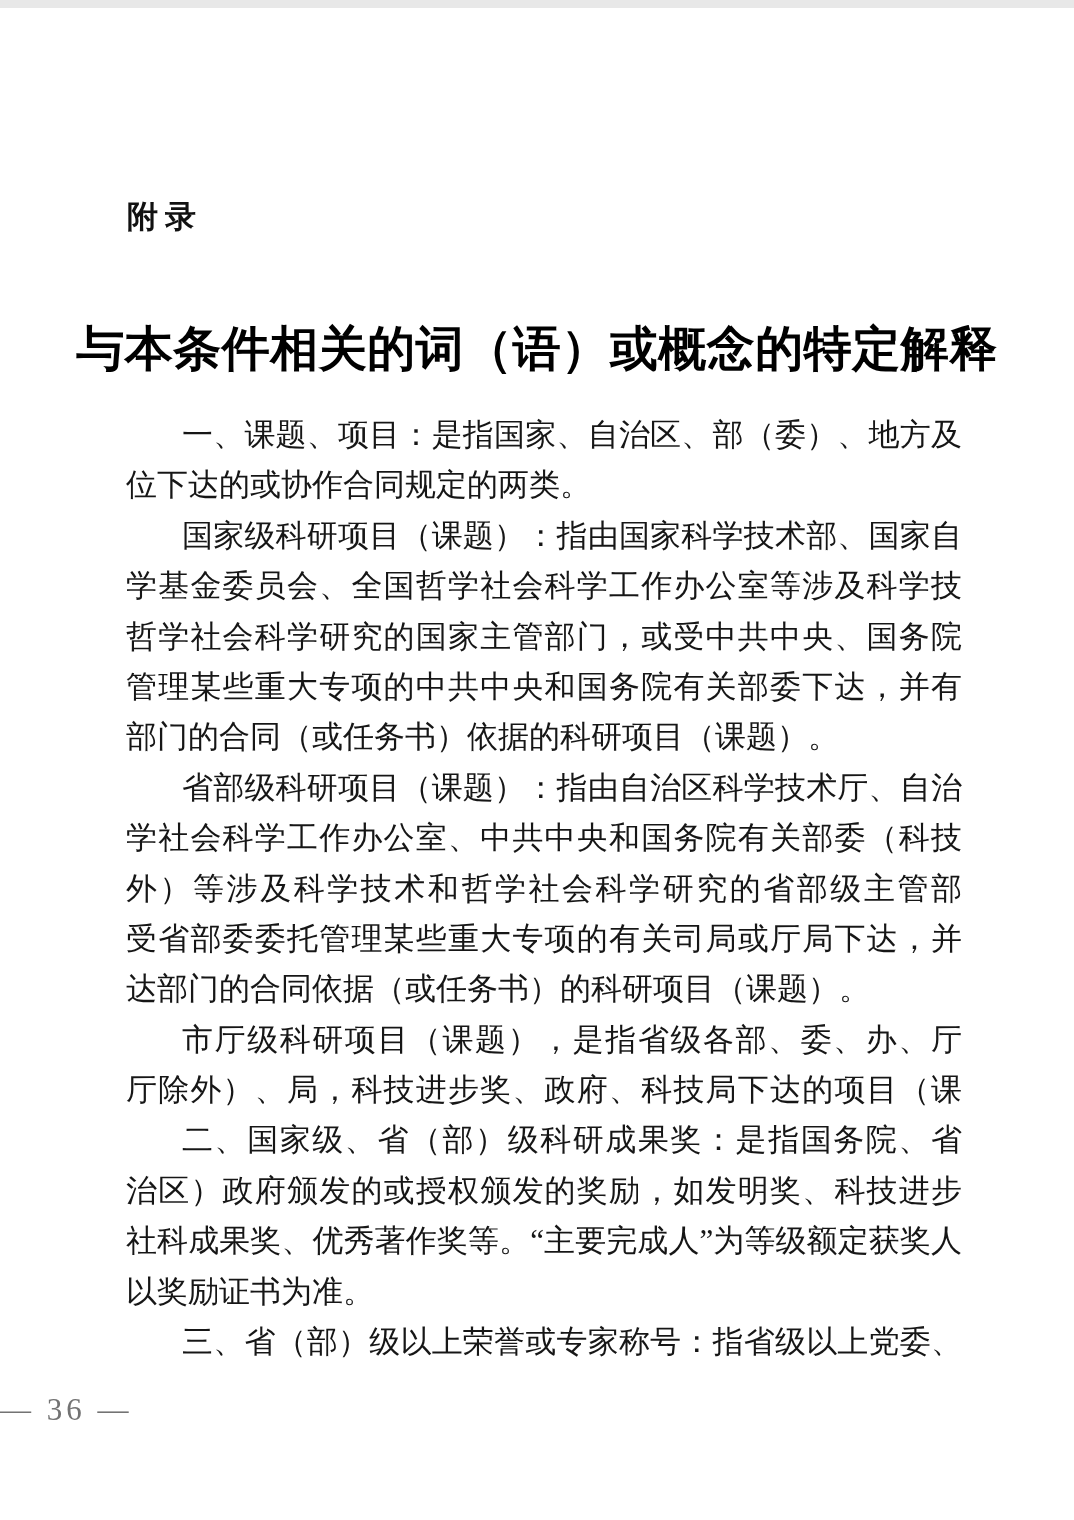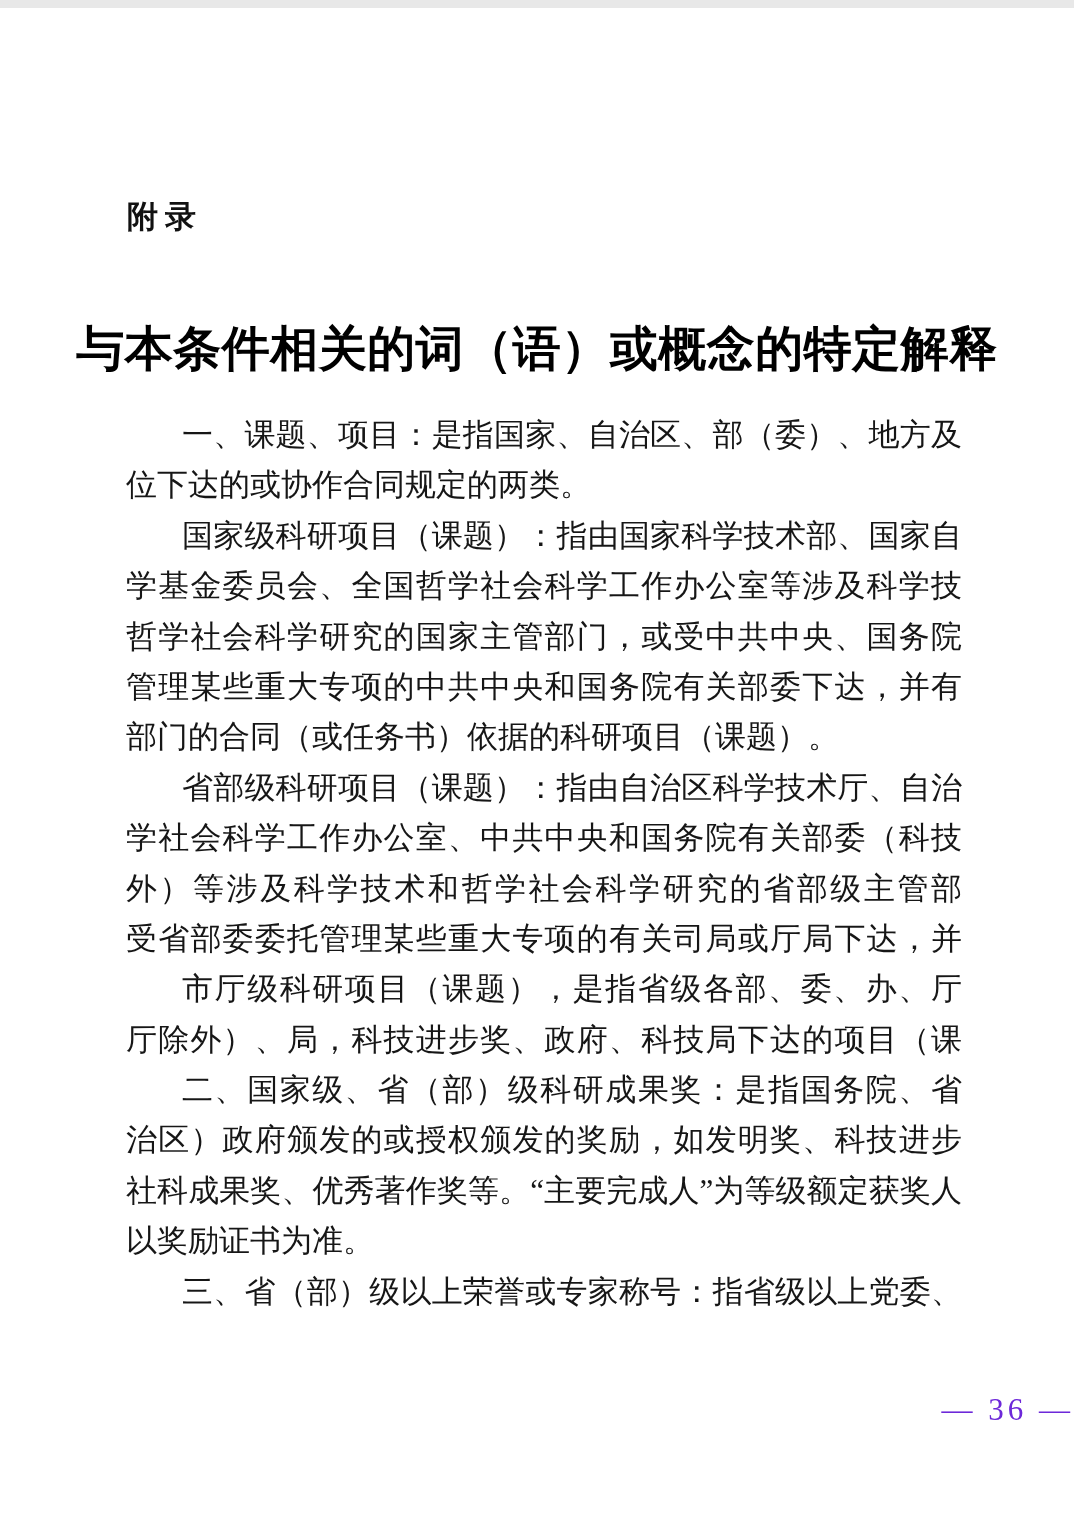--- a/index.html
+++ b/index.html
@@ -52,25 +52,25 @@
     white-space: normal;
     overflow: hidden;
   }
   .body-line.indent { text-indent: 56px; }
   .body-line.fill { text-align-last: justify; }
   .page-number {
     position: absolute;
     left: 0;
     top: 1384px;
     width: 100%;
-    text-align: right;
+    text-align: left;
     font-family: "Liberation Serif", "DejaVu Serif", serif;
     font-size: 31px;
     letter-spacing: 4px;
-    color: #6d28d9;
+    color: #737373;
   }
 </style>
 </head>
 <body>
 
 <div class="page">
 
   <div class="appendix-label">附录</div>
 
   <h1 class="doc-title">与本条件相关的词（语）或概念的特定解释</h1>
@@ -80,20 +80,21 @@
       <div class="body-line">位下达的或协作合同规定的两类。</div>
       <div class="body-line indent fill">国家级科研项目（课题）：指由国家科学技术部、国家自然科</div>
       <div class="body-line fill">学基金委员会、全国哲学社会科学工作办公室等涉及科学技术和</div>
       <div class="body-line fill">哲学社会科学研究的国家主管部门，或受中共中央、国务院委托</div>
       <div class="body-line fill">管理某些重大专项的中共中央和国务院有关部委下达，并有下达</div>
       <div class="body-line">部门的合同（或任务书）依据的科研项目（课题）。</div>
       <div class="body-line indent fill">省部级科研项目（课题）：指由自治区科学技术厅、自治区哲</div>
       <div class="body-line fill">学社会科学工作办公室、中共中央和国务院有关部委（科技部除</div>
       <div class="body-line fill">外）等涉及科学技术和哲学社会科学研究的省部级主管部门，或</div>
       <div class="body-line fill">受省部委委托管理某些重大专项的有关司局或厅局下达，并有下</div>
+      <div class="body-line">达部门的合同依据（或任务书）的科研项目（课题）。</div>
       <div class="body-line indent fill">市厅级科研项目（课题），是指省级各部、委、办、厅（科技</div>
       <div class="body-line fill">厅除外）、局，科技进步奖、政府、科技局下达的项目（课题）。</div>
       <div class="body-line indent fill">二、国家级、省（部）级科研成果奖：是指国务院、省（自</div>
       <div class="body-line fill">治区）政府颁发的或授权颁发的奖励，如发明奖、科技进步奖、</div>
       <div class="body-line fill">社科成果奖、优秀著作奖等。“主要完成人”为等级额定获奖人员，</div>
       <div class="body-line">以奖励证书为准。</div>
       <div class="body-line indent fill">三、省（部）级以上荣誉或专家称号：指省级以上党委、政</div>
     </div>
 
   <div class="page-number">— 36 —</div>

